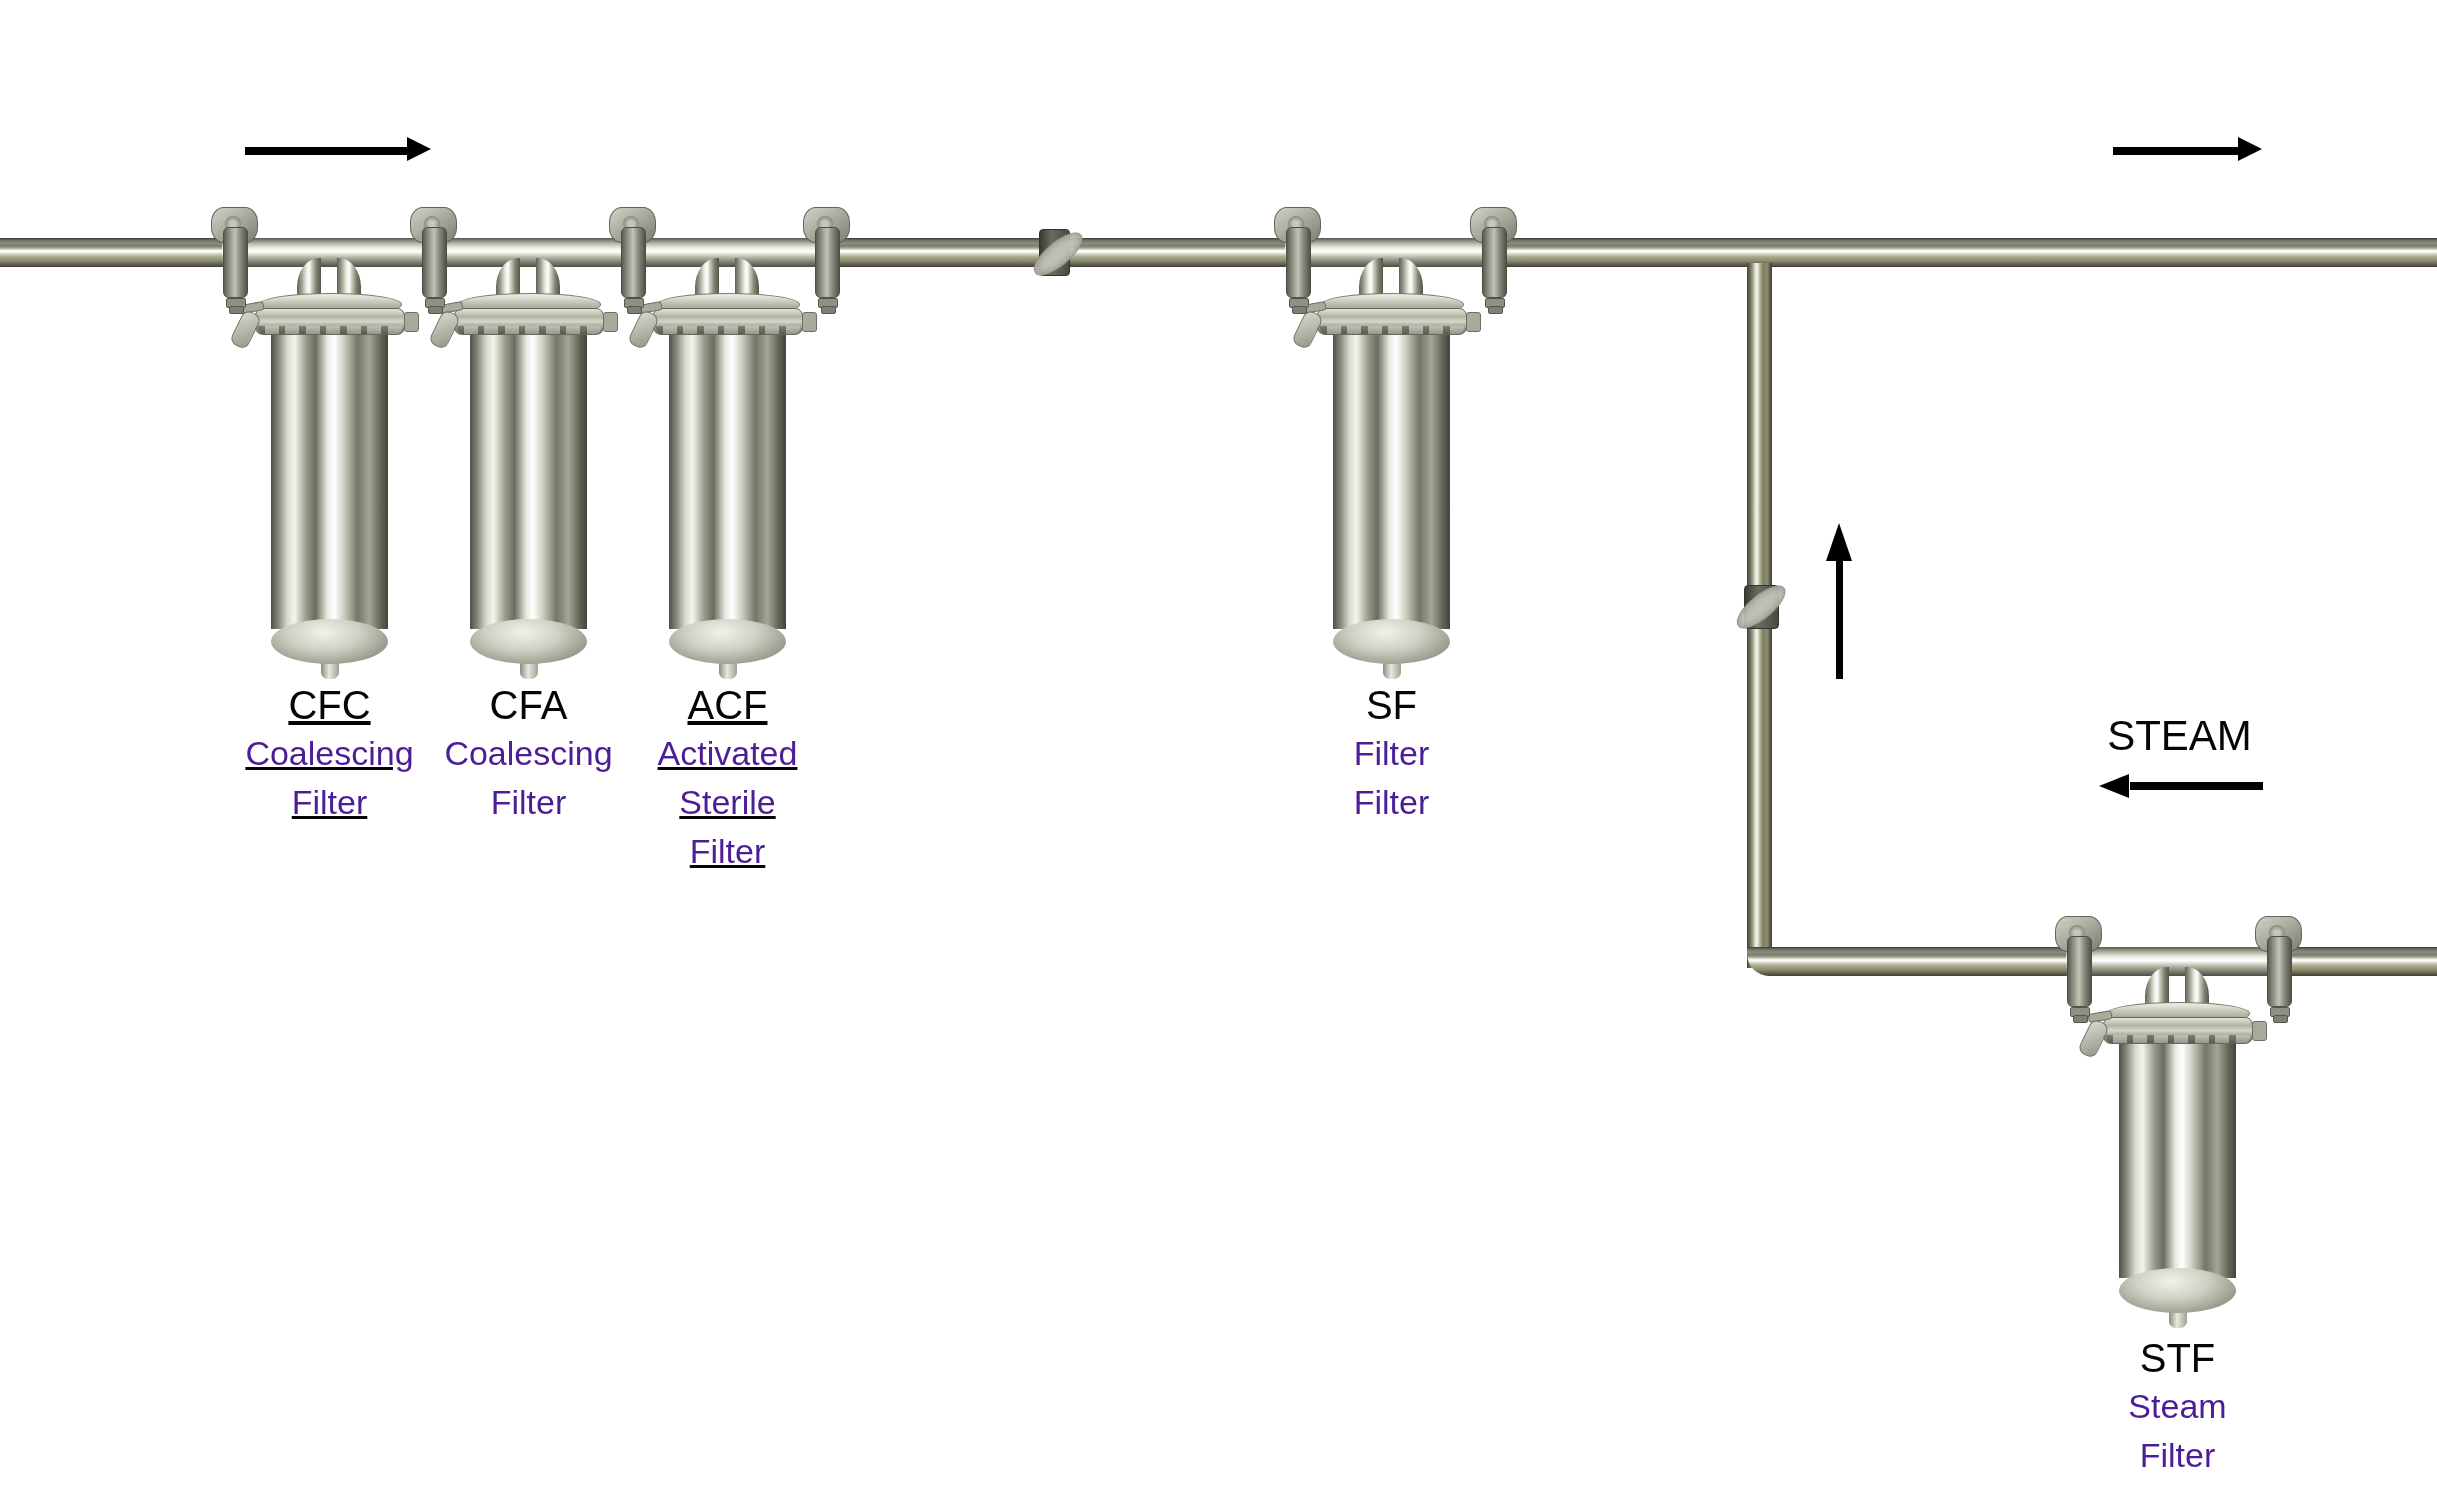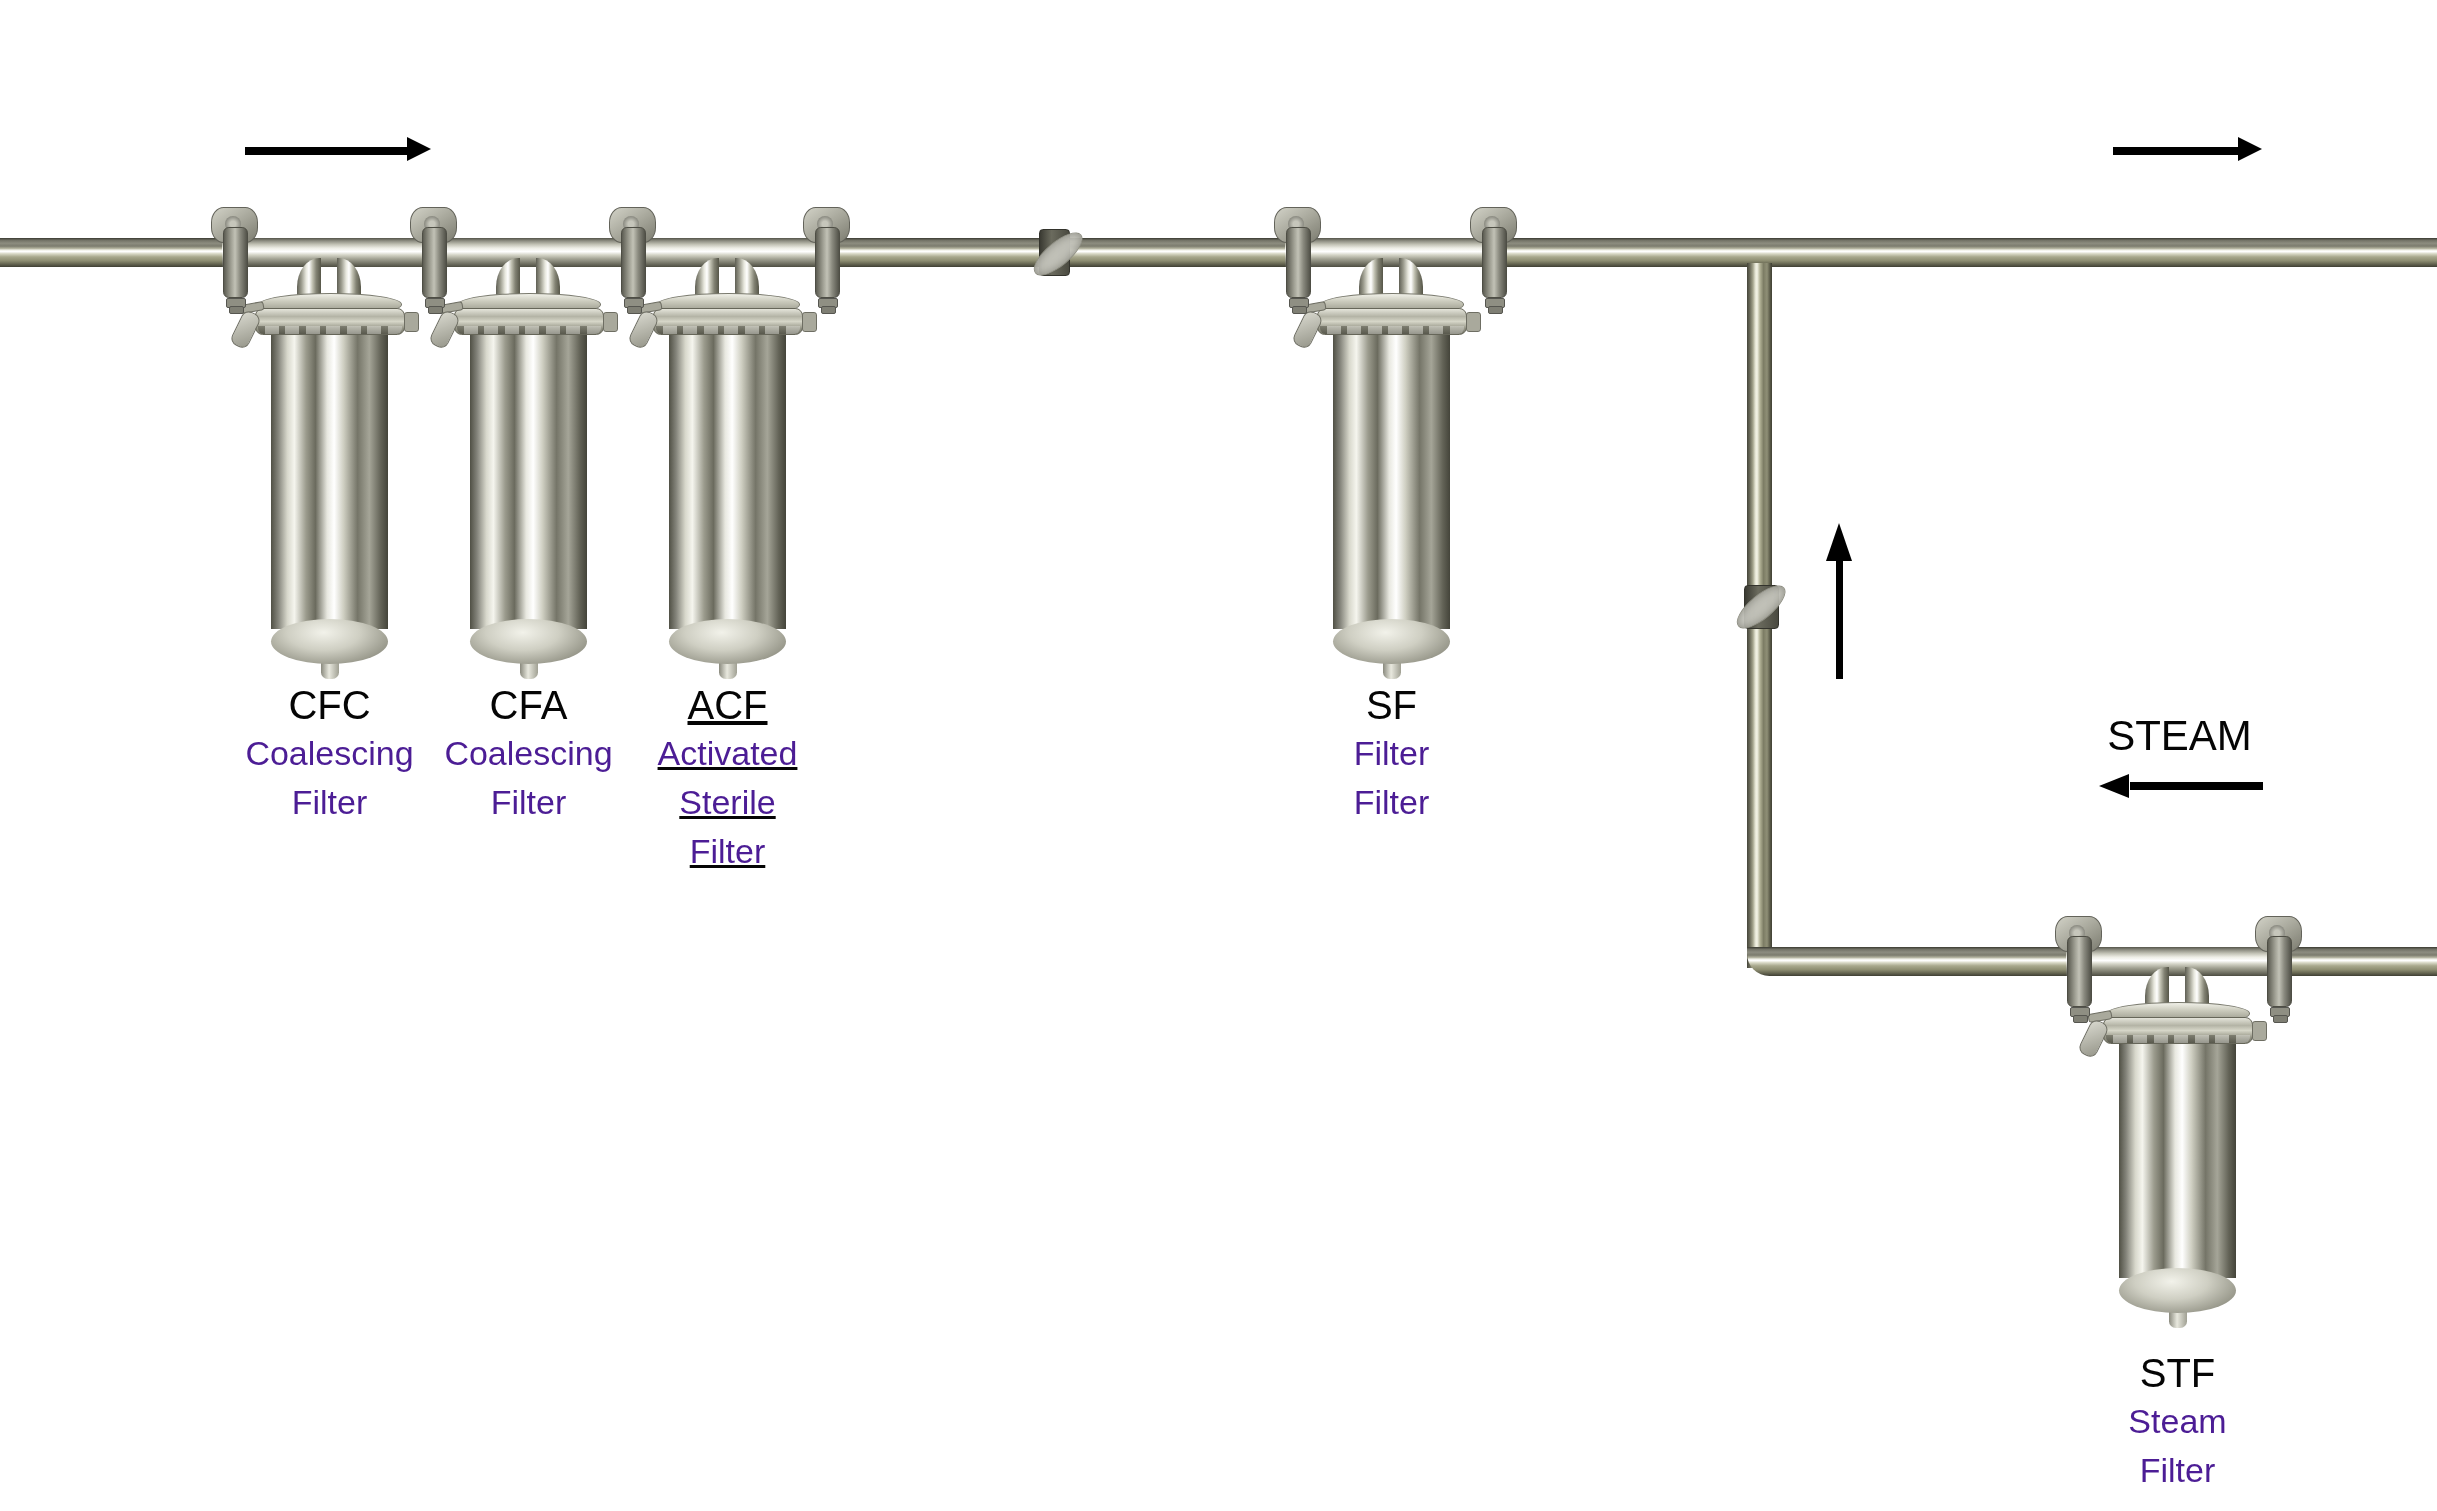--- a/index.html
+++ b/index.html
@@ -165,21 +165,21 @@
       <div class="leg leg-l"></div>
       <div class="leg leg-r"></div>
       <div class="fbody" style="height: 299px;"></div>
       <div class="dome" style="top: 381px;"></div>
       <div class="nipple" style="top: 419px;"></div>
       <div class="lid"></div>
       <div class="ring"></div>
       <div class="latch-ear"></div>
       <div class="latch"></div>
       <div class="bolt-tab"></div>
-      <div class="labels" style="top: 444px;">
+      <div class="labels" style="top: 444px; text-decoration: underline;">
         <div class="code">CFC</div>
       <div class="nline">Coalescing</div>
         <div class="nline">Filter</div>
       </div>
     </div>
     <div class="filter" style="left: 431px; top: 238px;">
       <div class="leg leg-l"></div>
       <div class="leg leg-r"></div>
       <div class="fbody" style="height: 299px;"></div>
       <div class="dome" style="top: 381px;"></div>
@@ -234,20 +234,20 @@
       <div class="leg leg-l"></div>
       <div class="leg leg-r"></div>
       <div class="fbody" style="height: 239px;"></div>
       <div class="dome" style="top: 321px;"></div>
       <div class="nipple" style="top: 359px;"></div>
       <div class="lid"></div>
       <div class="ring"></div>
       <div class="latch-ear"></div>
       <div class="latch"></div>
       <div class="bolt-tab"></div>
-      <div class="labels" style="top: 403px;">
+      <div class="labels" style="top: 388px;">
         <div class="code">STF</div>
       <div class="nline">Steam</div>
         <div class="nline">Filter</div>
       </div>
     </div>
   </div>
 
 
 </body></html>

